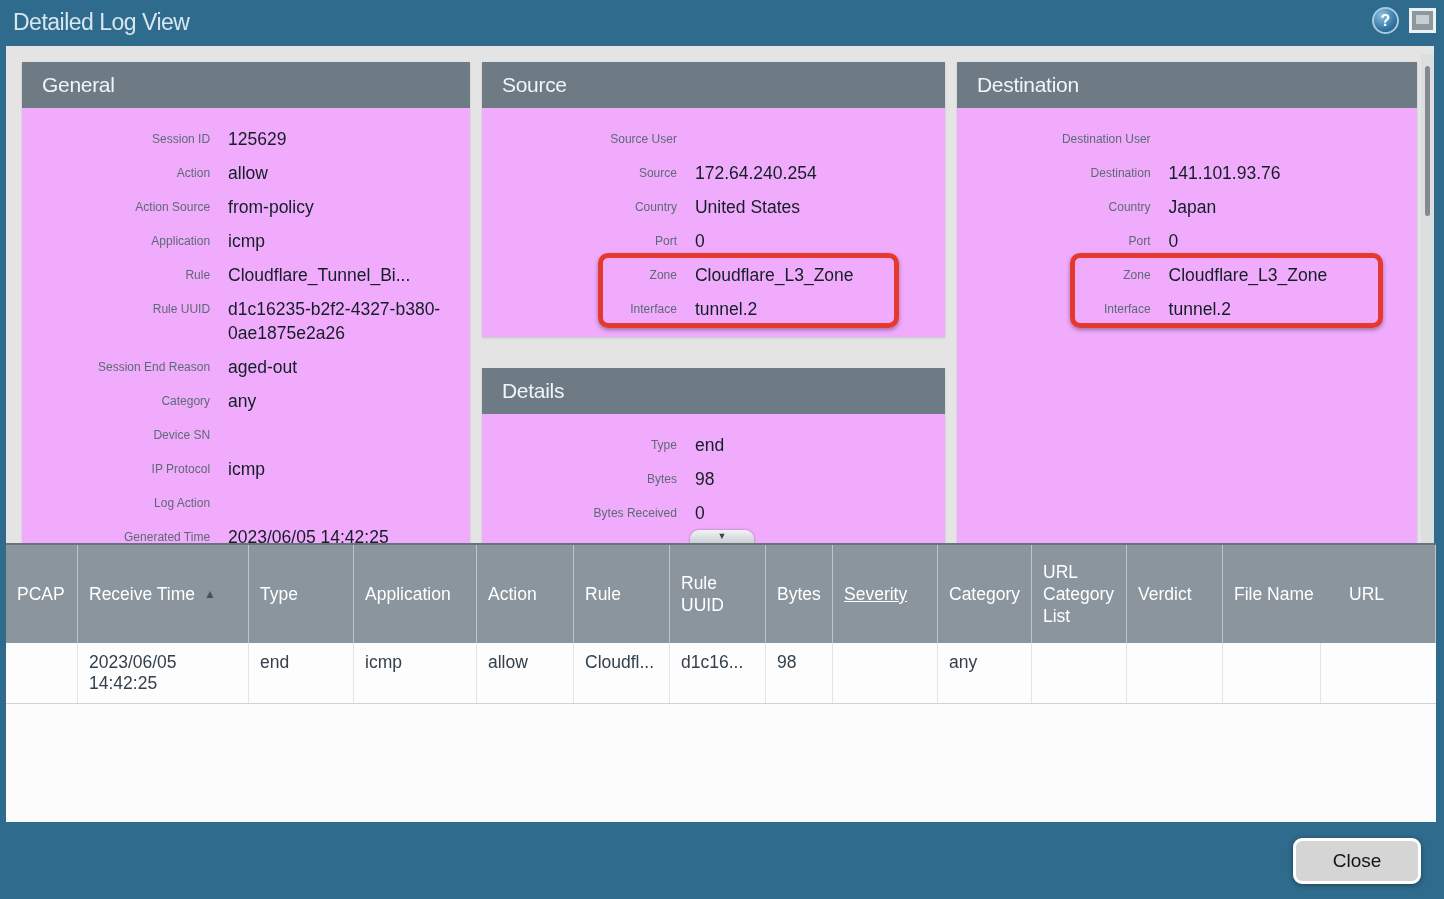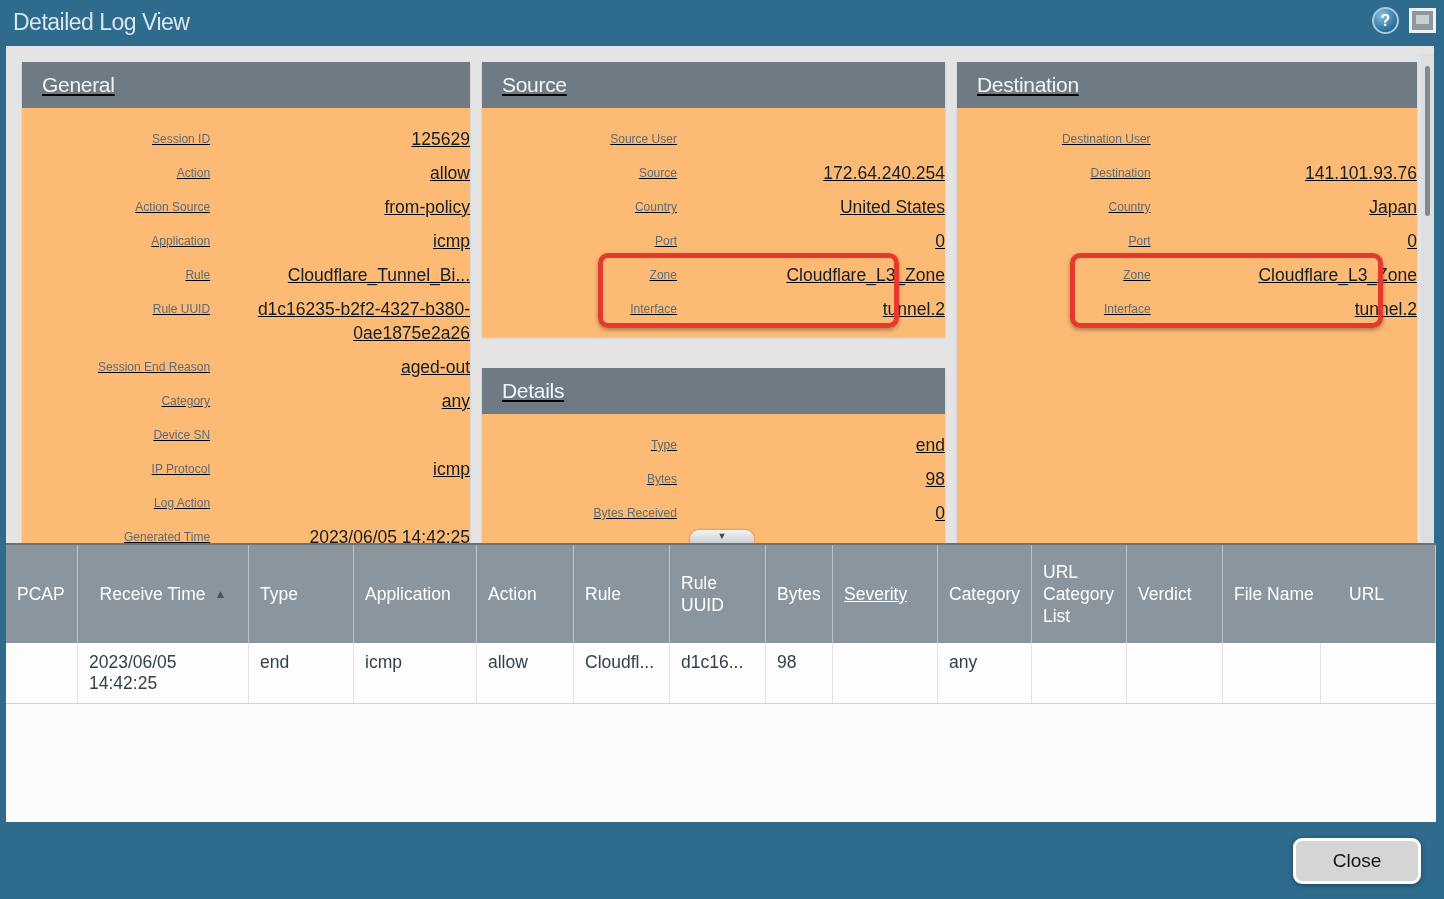--- a/index.html
+++ b/index.html
@@ -14,27 +14,27 @@
     background:radial-gradient(circle at 35% 28%, #8ec2e2, #3a7cab 55%, #1d5076);
     border:2px solid #a9c9db; color:#fff; font-size:16px; font-weight:bold;
     text-align:center; line-height:23px; cursor:pointer; }
   .window-icon { position:absolute; top:8px; right:8px; width:27px; height:25px;
     background:#8d979e; border:3px solid #eef1f3; cursor:pointer; }
   .window-icon .inner { width:13px; height:9px; background:#c9ced2; margin:4px auto 0 auto; }
 
   
   .content { position:absolute; top:46px; left:6px; width:1428px; height:497px; background:#e4e4e4; overflow:hidden; }
 
-  .panel { position:absolute; background:#fdba74; box-shadow:0 1px 2px rgba(0,0,0,0.15);text-decoration:underline; }
+  .panel { position:absolute; background:#f0abfc; box-shadow:0 1px 2px rgba(0,0,0,0.15); }
   .panel-header { height:46px; background:#6e7b85; color:#f2f5f7; font-size:21px; line-height:46px;
      padding-left:20px; letter-spacing:-0.3px; }
   .panel-body { padding-top:14px; }
   .prow { display:flex; padding:5px 0; }
   .plabel { width:46%; text-align:right; padding-right:18px; color:#5d6a74; font-size:12px; line-height:24px; }
-  .pvalue { flex:1; color:#141e26; font-size:17.5px; line-height:24px; padding-right:0; word-break:break-word;text-align:right; }
+  .pvalue { flex:1; color:#141e26; font-size:17.5px; line-height:24px; padding-right:0; word-break:break-word; }
 
   #panel-general     { left:16px;  top:16px;  width:448px; height:481px; }
   #panel-source      { left:476px; top:16px;  width:463px; height:275px; }
   #panel-details     { left:476px; top:322px; width:463px; height:175px; }
   #panel-destination { left:951px; top:16px;  width:460px; height:481px; }
 
   .highlight-box { position:absolute; border:5px solid #e6392d; border-radius:10px;
      box-shadow:0 2px 4px rgba(0,0,0,0.35); pointer-events:none; }
   #hl-source      { left:592px;  top:207px; width:301px; height:75px; }
   #hl-destination { left:1064px; top:207px; width:313px; height:75px; }
@@ -49,21 +49,21 @@
      background:#83898e; border-radius:3px; cursor:pointer; }
 
   
   .logtable { position:absolute; top:543px; left:6px; width:1430px; height:279px; background:#fcfcfd; }
   .thead { display:flex; height:100px; background:#8a959e; border-top:2px solid #67747e; }
   .th { color:#fff; font-size:17.5px; line-height:22px; padding:0 11px; display:flex; align-items:center;
      border-right:1px solid rgba(255,255,255,0.45); cursor:pointer; }
   .sort-icon { margin-left:9px; font-size:12px; color:#49525a; }
   .trow { display:flex; min-height:57px; border-bottom:1px solid #cfd3d6; background:#fdfdfe; cursor:pointer; }
   .td { font-size:17.5px; color:#33414c; line-height:21px; padding:9px 11px; border-right:1px solid #e2e5e7; }
-  .c0{width:72px;} .c1{width:171px;justify-content:center;} .c2{width:105px;} .c3{width:123px;} .c4{width:97px;}
+  .c0{width:72px;} .c1{width:171px;} .c2{width:105px;} .c3{width:123px;} .c4{width:97px;}
   .c5{width:96px;} .c6{width:96px;} .c7{width:67px;} .c8{width:105px;text-decoration:underline;} .c9{width:94px;}
   .c10{width:95px;} .c11{width:96px;} .c12{width:98px;} .c13{flex:1; border-right:none;}
 
   
   .close-btn { position:absolute; left:1293px; top:838px; width:128px; height:46px;
      background:#d5d5d5; border:3px solid #ffffff; border-radius:9px; font-size:19px; color:#141414;
      font-family:Liberation Sans, sans-serif; box-shadow:0 1px 5px rgba(0,0,0,0.4); cursor:pointer; }
 </style>
 </head>
 <body>

